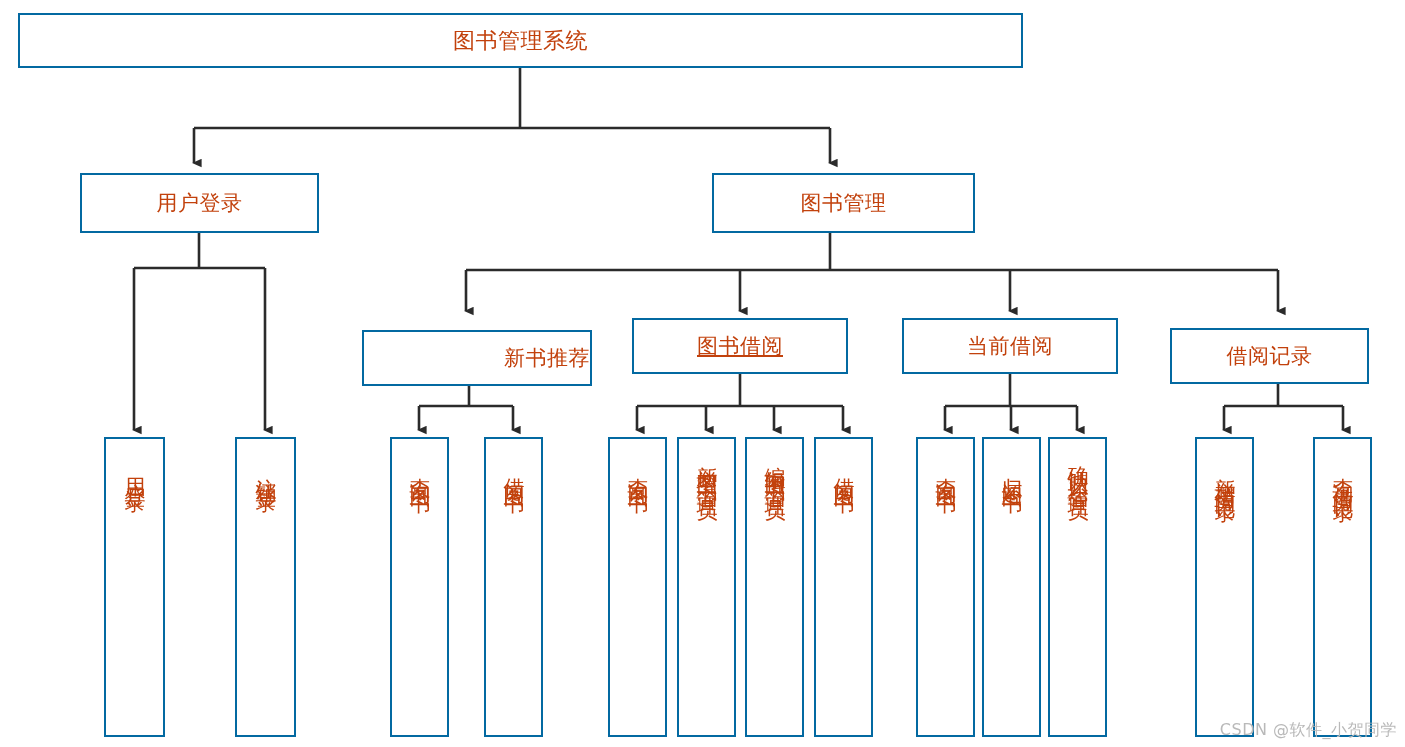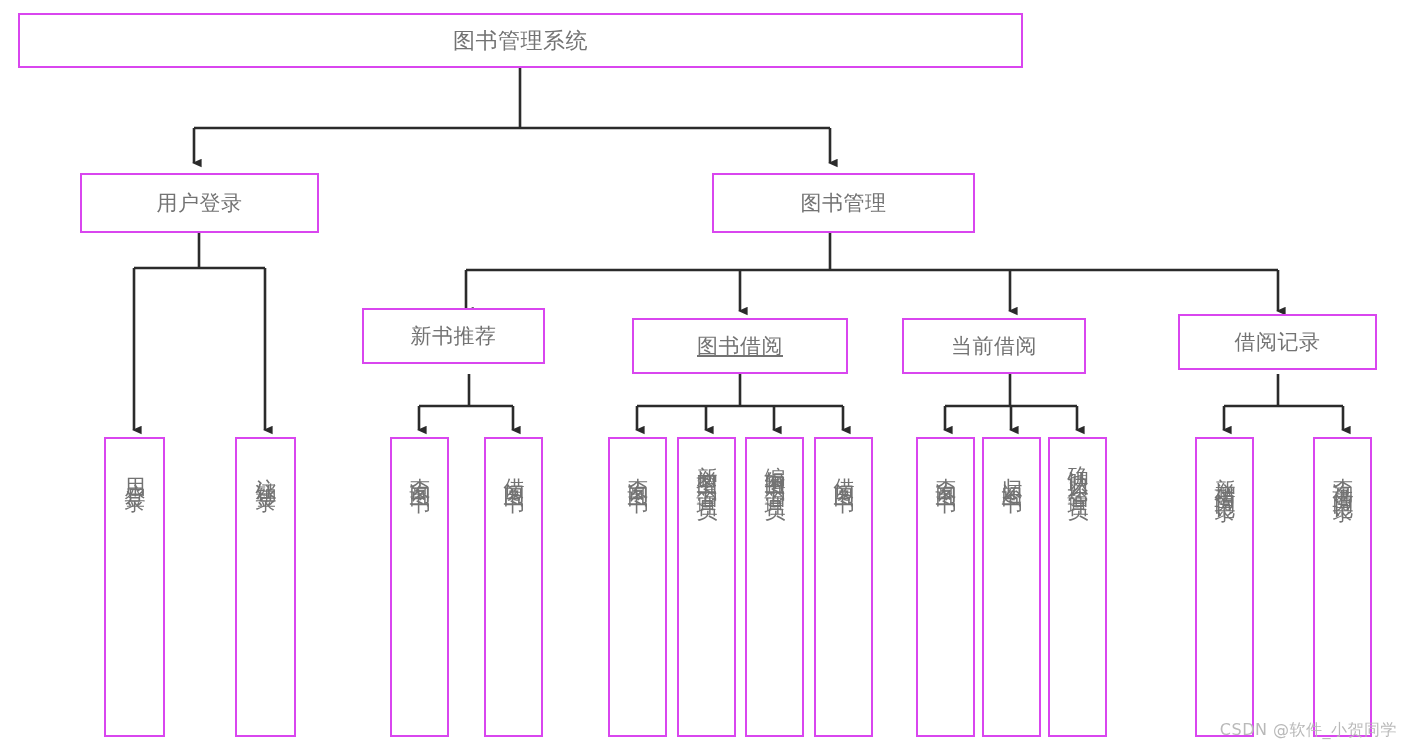--- a/index.html
+++ b/index.html
@@ -23,25 +23,25 @@
     left: 0;
     top: 0;
     width: 1405px;
     height: 747px;
     pointer-events: none;
   }
   .node {
     position: absolute;
     box-sizing: border-box;
     background: #ffffff;
-    border: 2px solid #d946ef;
+    border: 2px solid #0369a1;
     display: flex;
     align-items: center;
     justify-content: center;
-    color: #737373;
+    color: #c2410c;
   }
   .node-h {
     
     font-size: 21px;
     letter-spacing: 0.5px;
     line-height: 1.15;
   }
   .node-root {
     font-size: 22px;
   }
@@ -135,33 +135,33 @@
   </div>
 
   <div class="node node-h" style="left:80px; top:173px; width:239px; height:60px;">
     <span>用户登录</span>
   </div>
 
   <div class="node node-h" style="left:712px; top:173px; width:263px; height:60px;">
     <span>图书管理</span>
   </div>
 
-  <div class="node node-h" style="left:362px; top:308px; width:183px; height:56px;">
+  <div class="node node-h" style="left:362px; top:330px; width:230px; height:56px;justify-content:flex-end;">
     <span>新书推荐</span>
   </div>
 
   <div class="node node-h" style="left:632px; top:318px; width:216px; height:56px;text-decoration:underline;">
     <span>图书借阅</span>
   </div>
 
-  <div class="node node-h" style="left:902px; top:318px; width:184px; height:56px;justify-content:center;">
+  <div class="node node-h" style="left:902px; top:318px; width:216px; height:56px;justify-content:center;">
     <span>当前借阅</span>
   </div>
 
-  <div class="node node-h" style="left:1170px; top:314px; width:199px; height:56px;margin-left:8px;">
+  <div class="node node-h" style="left:1170px; top:328px; width:199px; height:56px;">
     <span>借阅记录</span>
   </div>
 
   <div class="node node-v" style="left:104px; top:437px; width:61px; height:300px;">
     <span class="vtext">用户登录</span>
   </div>
 
   <div class="node node-v" style="left:235px; top:437px; width:61px; height:300px;">
     <span class="vtext">注销登录</span>
   </div>

